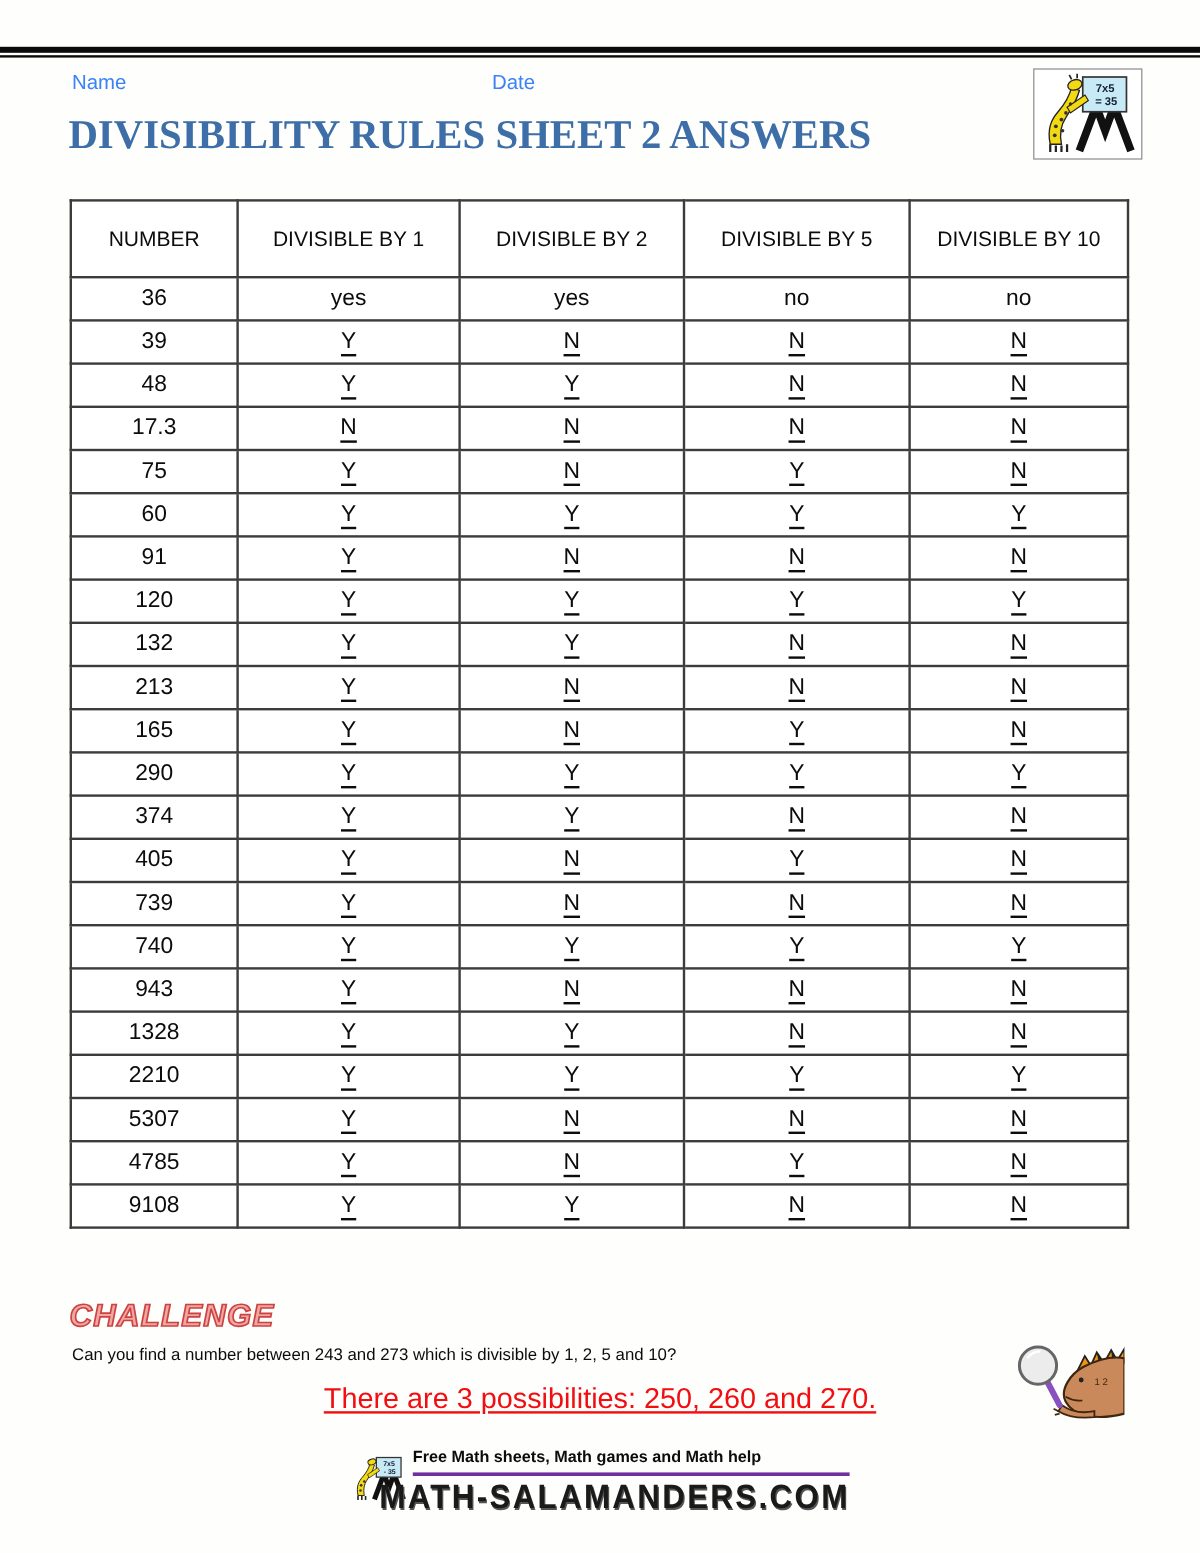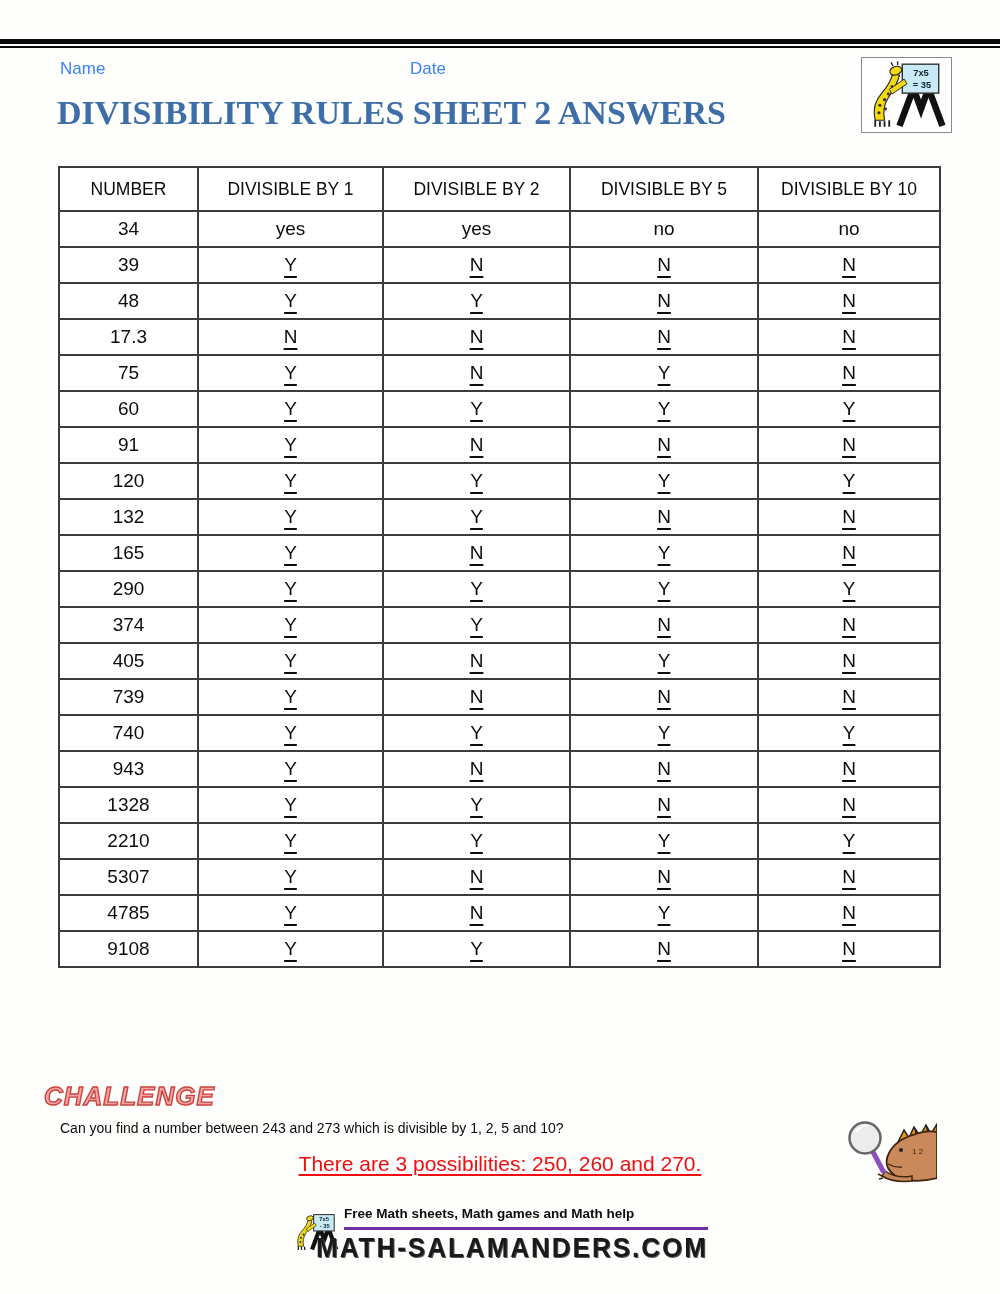--- a/index.html
+++ b/index.html
@@ -37,51 +37,51 @@
   table.answers{
     position:absolute;left:58px;top:166px;
     border-collapse:collapse;table-layout:fixed;
     background:#fff;
   }
   table.answers, table.answers th, table.answers td{
     border:2px solid #3c3c3c;
   }
   table.answers th{
     height:34px;font-size:17.5px;font-weight:400;color:#0c0c0c;
-    text-align:center;vertical-align:middle;padding:4px;
+    text-align:center;vertical-align:middle;padding:14px;
   }
   table.answers td{
     height:34px;text-align:center;vertical-align:middle;padding:0;
     font-size:19px;color:#0c0c0c;
   }
   td.num{font-size:20px;}
   td.ans-red{
     color:#f20d11;
     text-decoration:underline;
     text-decoration-thickness:2px;
     text-underline-offset:5px;
     font-size:19px;
   }
 
   .challenge-heading{
-    position:absolute;left:44px;top:1081px;
+    position:absolute;left:58px;top:1081px;
     font-size:26px;font-weight:800;font-style:italic;
     letter-spacing:1px;
     color:#efa7a3;
     -webkit-text-stroke:1.4px #cd4341;
     white-space:nowrap;
   }
   .challenge-question{
     position:absolute;left:60px;top:1120px;width:800px;
     font-size:14px;color:#0c0c0c;
   }
   .challenge-answer{
     position:absolute;left:0;top:1152px;width:1000px;
     text-align:center;
-    font-size:21px;color:#f20d11;
+    font-size:24px;color:#f20d11;
     text-decoration:underline;
     text-decoration-thickness:1.5px;
     text-underline-offset:3px;
   }
   .salamander{position:absolute;left:842px;top:1112px;}
 
   .footer{
     position:absolute;left:0;top:1206px;width:1000px;
     display:flex;justify-content:center;align-items:flex-start;gap:4px;
   }
@@ -154,21 +154,21 @@
       <tr>
         <th>NUMBER</th>
         <th>DIVISIBLE BY 1</th>
         <th>DIVISIBLE BY 2</th>
         <th>DIVISIBLE BY 5</th>
         <th>DIVISIBLE BY 10</th>
       </tr>
     </thead>
     <tbody>
       <tr>
-        <td class="num">34</td>
+        <td class="num">36</td>
         <td>yes</td>
         <td>yes</td>
         <td>no</td>
         <td>no</td>
       </tr>
 
     <tr>
           <td class="num">39</td>
           <td class="ans-red">Y</td>
           <td class="ans-red">N</td>
@@ -214,20 +214,27 @@
           <td class="num">120</td>
           <td class="ans-red">Y</td>
           <td class="ans-red">Y</td>
           <td class="ans-red">Y</td>
           <td class="ans-red">Y</td>
         </tr>
         <tr>
           <td class="num">132</td>
           <td class="ans-red">Y</td>
           <td class="ans-red">Y</td>
+          <td class="ans-red">N</td>
+          <td class="ans-red">N</td>
+        </tr>
+        <tr>
+          <td class="num">213</td>
+          <td class="ans-red">Y</td>
+          <td class="ans-red">N</td>
           <td class="ans-red">N</td>
           <td class="ans-red">N</td>
         </tr>
         <tr>
           <td class="num">165</td>
           <td class="ans-red">Y</td>
           <td class="ans-red">N</td>
           <td class="ans-red">Y</td>
           <td class="ans-red">N</td>
         </tr>

